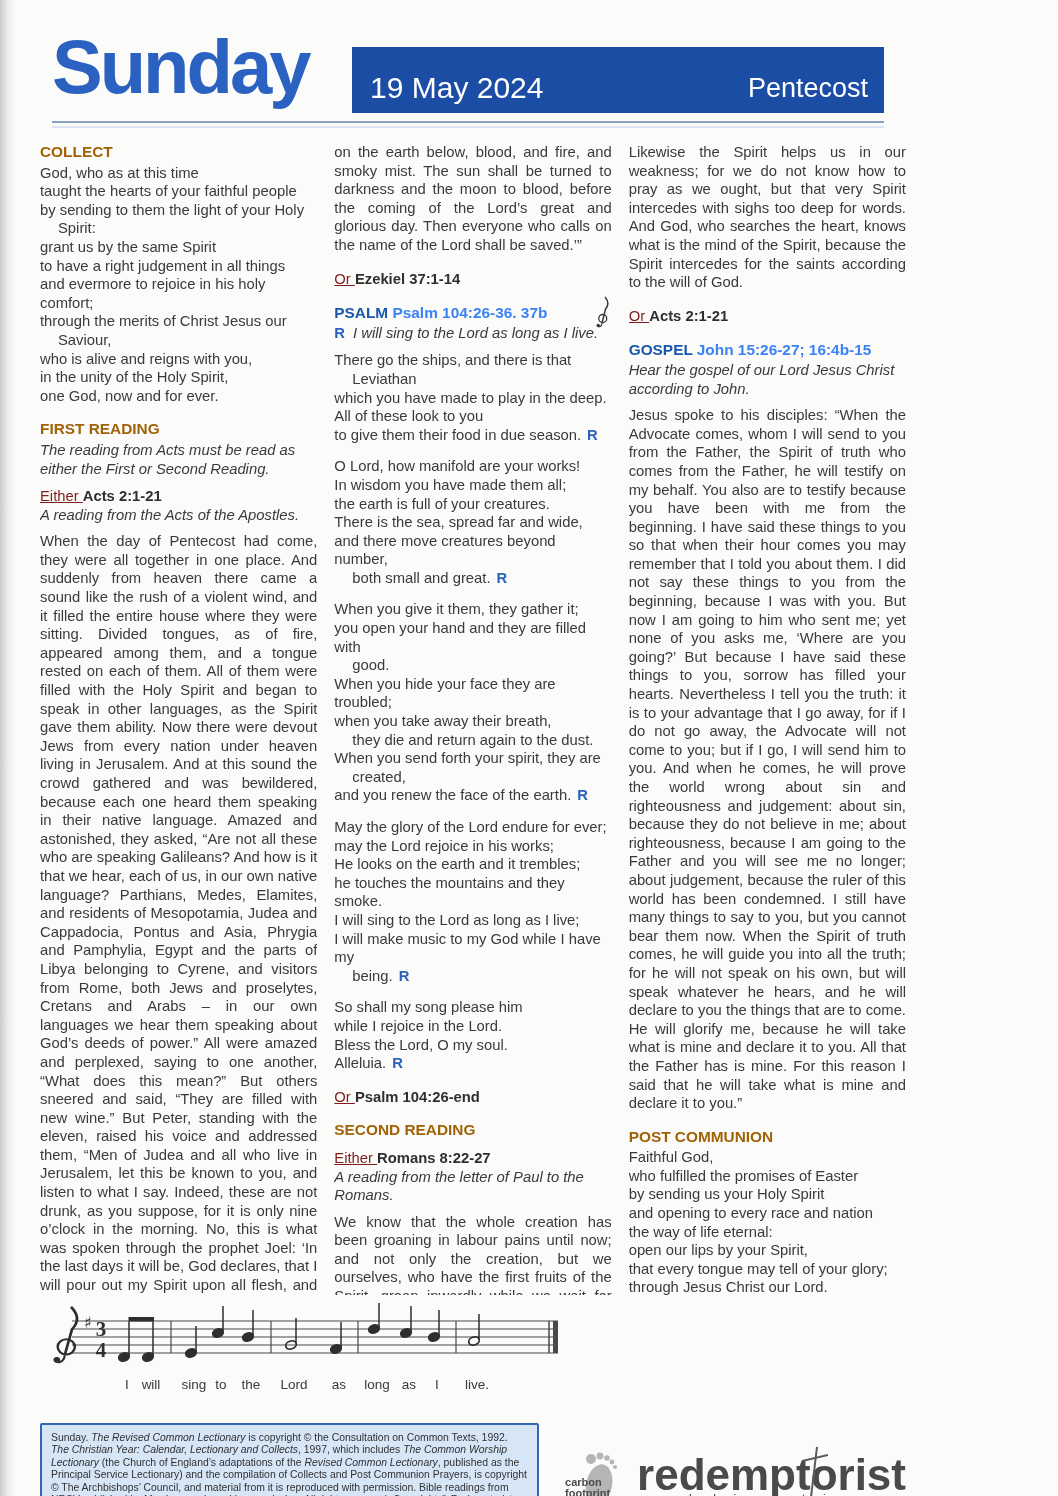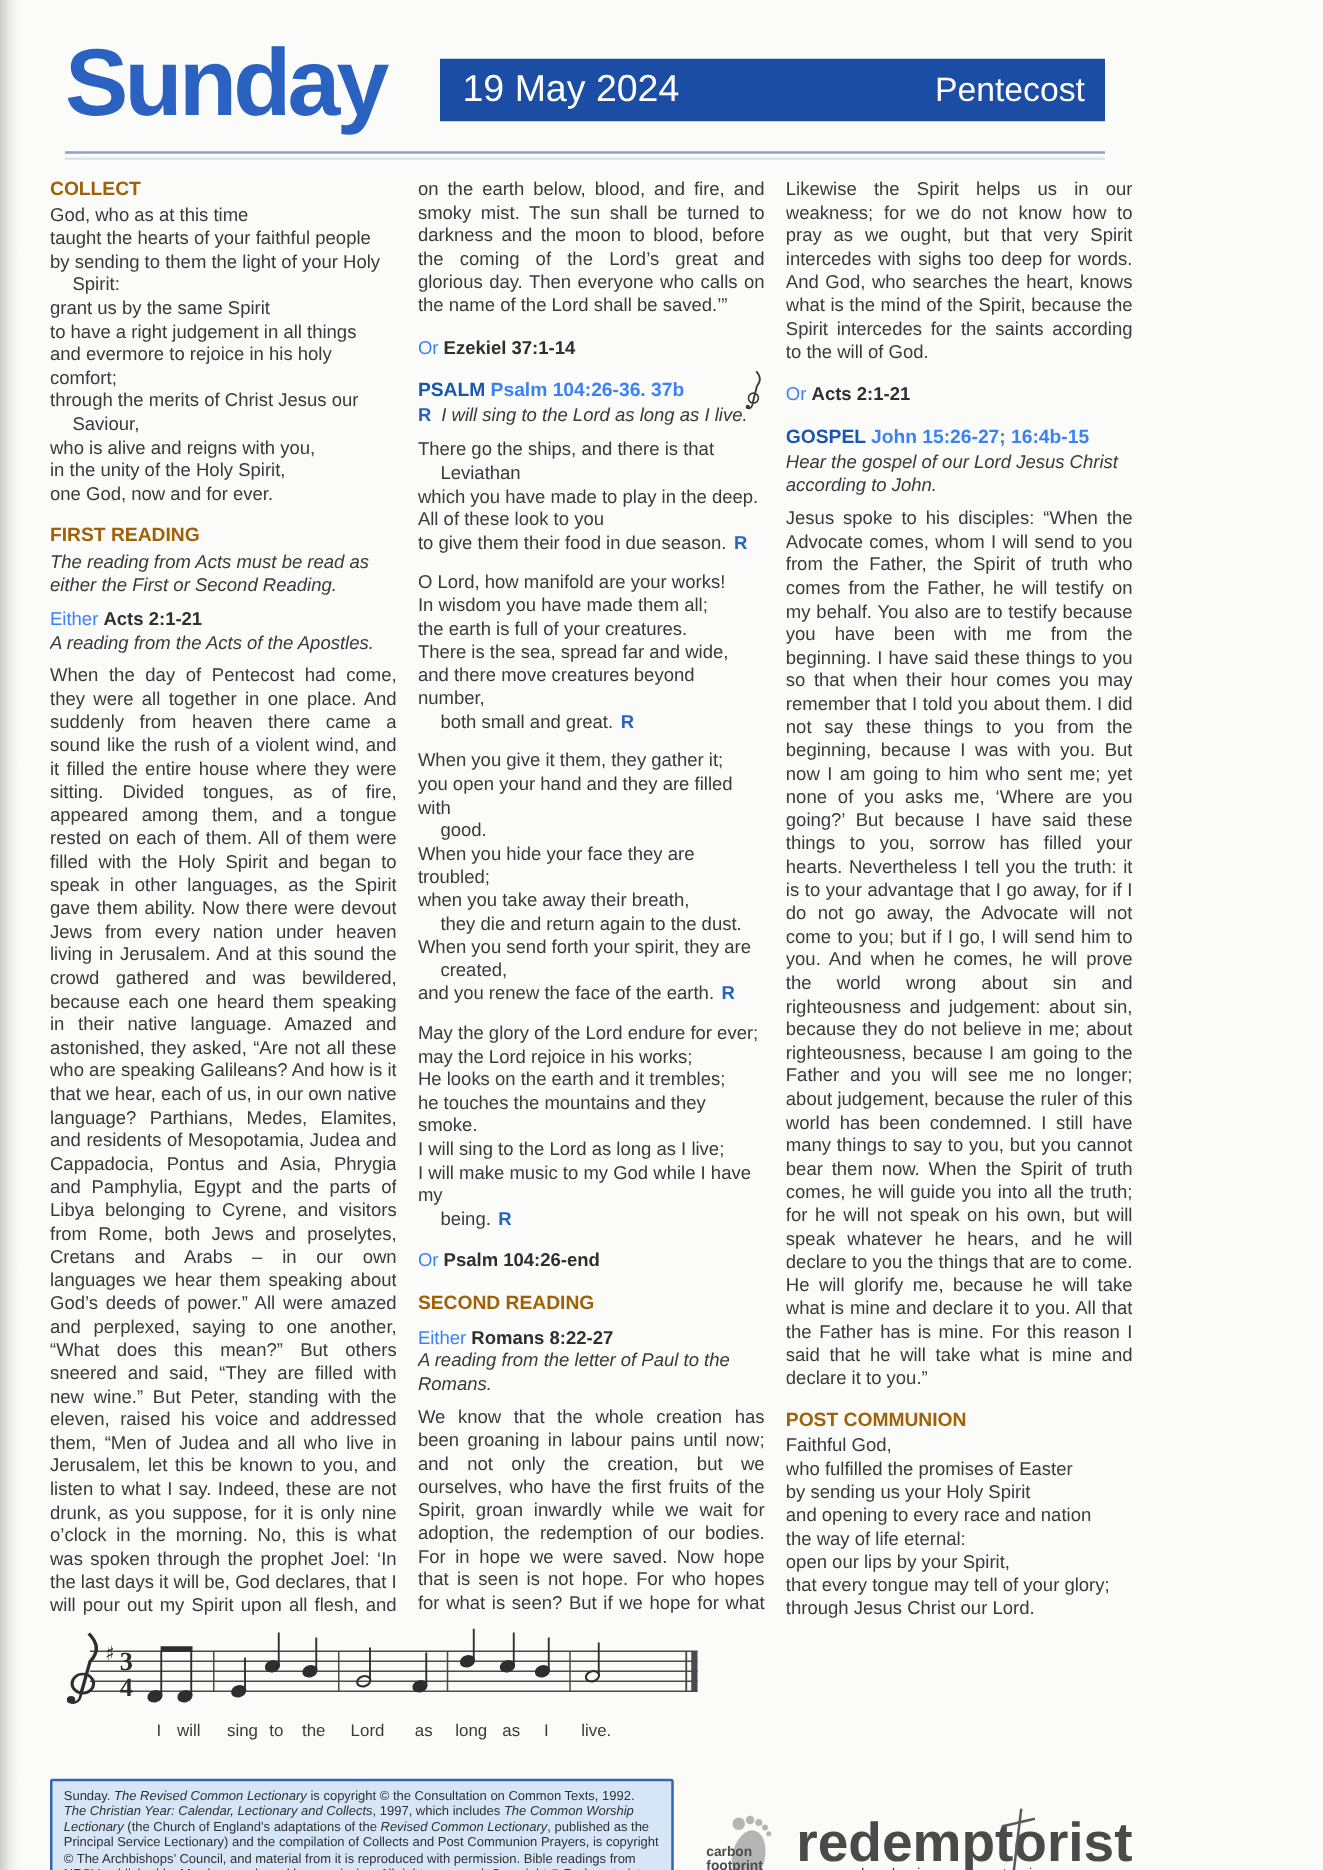--- a/index.html
+++ b/index.html
@@ -11,40 +11,40 @@
   .scan-edge{position:absolute;left:0;top:0;bottom:0;width:16px;
     background:linear-gradient(90deg,#cccccb,#efefee 55%,rgba(255,255,255,0));pointer-events:none;}
   .page{box-sizing:border-box;width:930px;height:1496px;padding:34px 24px 0 40px;}
 
   
   header{display:flex;align-items:flex-start;height:80px;}
   .logo{width:300px;padding-left:12px;font-size:76px;font-weight:bold;
     color:#2b62c2;letter-spacing:-3px;line-height:0.88;}
   .bar{flex:1;height:50px;margin-top:13px;margin-right:22px;background:#1c4da4;
     display:flex;align-items:center;justify-content:space-between;
-    padding:0 16px 0 18px;color:#ffffff;}
+    padding:16px 16px 0 18px;color:#ffffff;}
   .bar .date{font-size:30px;}
   .bar .season{font-size:27px;}
   .rule{margin:7px 22px 0 12px;height:3px;
     border-top:2px solid #8ba0c6;border-bottom:2px solid #dbe5f2;}
 
   
   main{display:flex;gap:17px;margin-top:15px;height:1152px;overflow:hidden;}
   .col{width:320px;font-size:14.8px;line-height:18.6px;overflow:hidden;}
   .h{color:#a16207;font-weight:bold;font-size:15.4px;margin:15px 0 2px;}
   .col > .h:first-child{margin-top:0;}
   .href{font-weight:bold;font-size:15.4px;margin:16px 0 1px;position:relative;}
   .href .label{color:#1956ad;}
   .href .ref{color:#3b82f6;}
   .clef-ic{position:absolute;right:2px;top:-10px;}
   .rubric{font-style:italic;margin:2px 0 8px;}
   .intro{font-style:italic;margin:0 0 8px;}
   .refline{margin:9px 0 0;}
   .refline.sp{margin:15px 0 15px;}
-  .refline .prefix{color:#3b82f6;}
+  .refline .prefix{color:#7f1d1d;text-decoration:underline;}
   .refline .ref{font-weight:bold;color:#2f2f31;}
   .resp{margin:0 0 9px;}
   .resp .prefix{color:#2a63bb;font-weight:bold;margin-right:8px;}
   .resp .rtext{font-style:italic;}
   .para{text-align:justify;margin:0 0 9px;}
   .verse{margin:0 0 13px;}
   .vline{}
   .vline.ind{padding-left:18px;}
   .rmark{color:#2a63bb;font-weight:bold;margin-left:6px;}
 
@@ -144,20 +144,26 @@
           <div class="vline">and you renew the face of the earth.<span class="rmark">R</span></div>
         </div>
         <div class="verse">
           <div class="vline">May the glory of the Lord endure for ever;</div>
           <div class="vline">may the Lord rejoice in his works;</div>
           <div class="vline">He looks on the earth and it trembles;</div>
           <div class="vline">he touches the mountains and they smoke.</div>
           <div class="vline">I will sing to the Lord as long as I live;</div>
           <div class="vline">I will make music to my God while I have my</div>
           <div class="vline ind">being.<span class="rmark">R</span></div>
+        </div>
+        <div class="verse">
+          <div class="vline">So shall my song please him</div>
+          <div class="vline">while I rejoice in the Lord.</div>
+          <div class="vline">Bless the Lord, O my soul.</div>
+          <div class="vline">Alleluia.<span class="rmark">R</span></div>
         </div>
         <div class="refline sp"><span class="prefix">Or </span><span class="ref">Psalm 104:26-end</span></div>
         <div class="h">SECOND READING</div>
         <div class="refline"><span class="prefix">Either </span><span class="ref">Romans 8:22-27</span></div>
         <div class="intro">A reading from the letter of Paul to the Romans.</div>
         <div class="para">We know that the whole creation has been groaning in labour pains until now; and not only the creation, but we ourselves, who have the first fruits of the Spirit, groan inwardly while we wait for adoption, the redemption of our bodies. For in hope we were saved. Now hope that is seen is not hope. For who hopes for what is seen? But if we hope for what we do not see, we wait for it with patience.</div>
       </div>
       <div class="col">
         <div class="para">Likewise the Spirit helps us in our weakness; for we do not know how to pray as we ought, but that very Spirit intercedes with sighs too deep for words. And God, who searches the heart, knows what is the mind of the Spirit, because the Spirit intercedes for the saints according to the will of God.</div>
         <div class="refline sp"><span class="prefix">Or </span><span class="ref">Acts 2:1-21</span></div>

